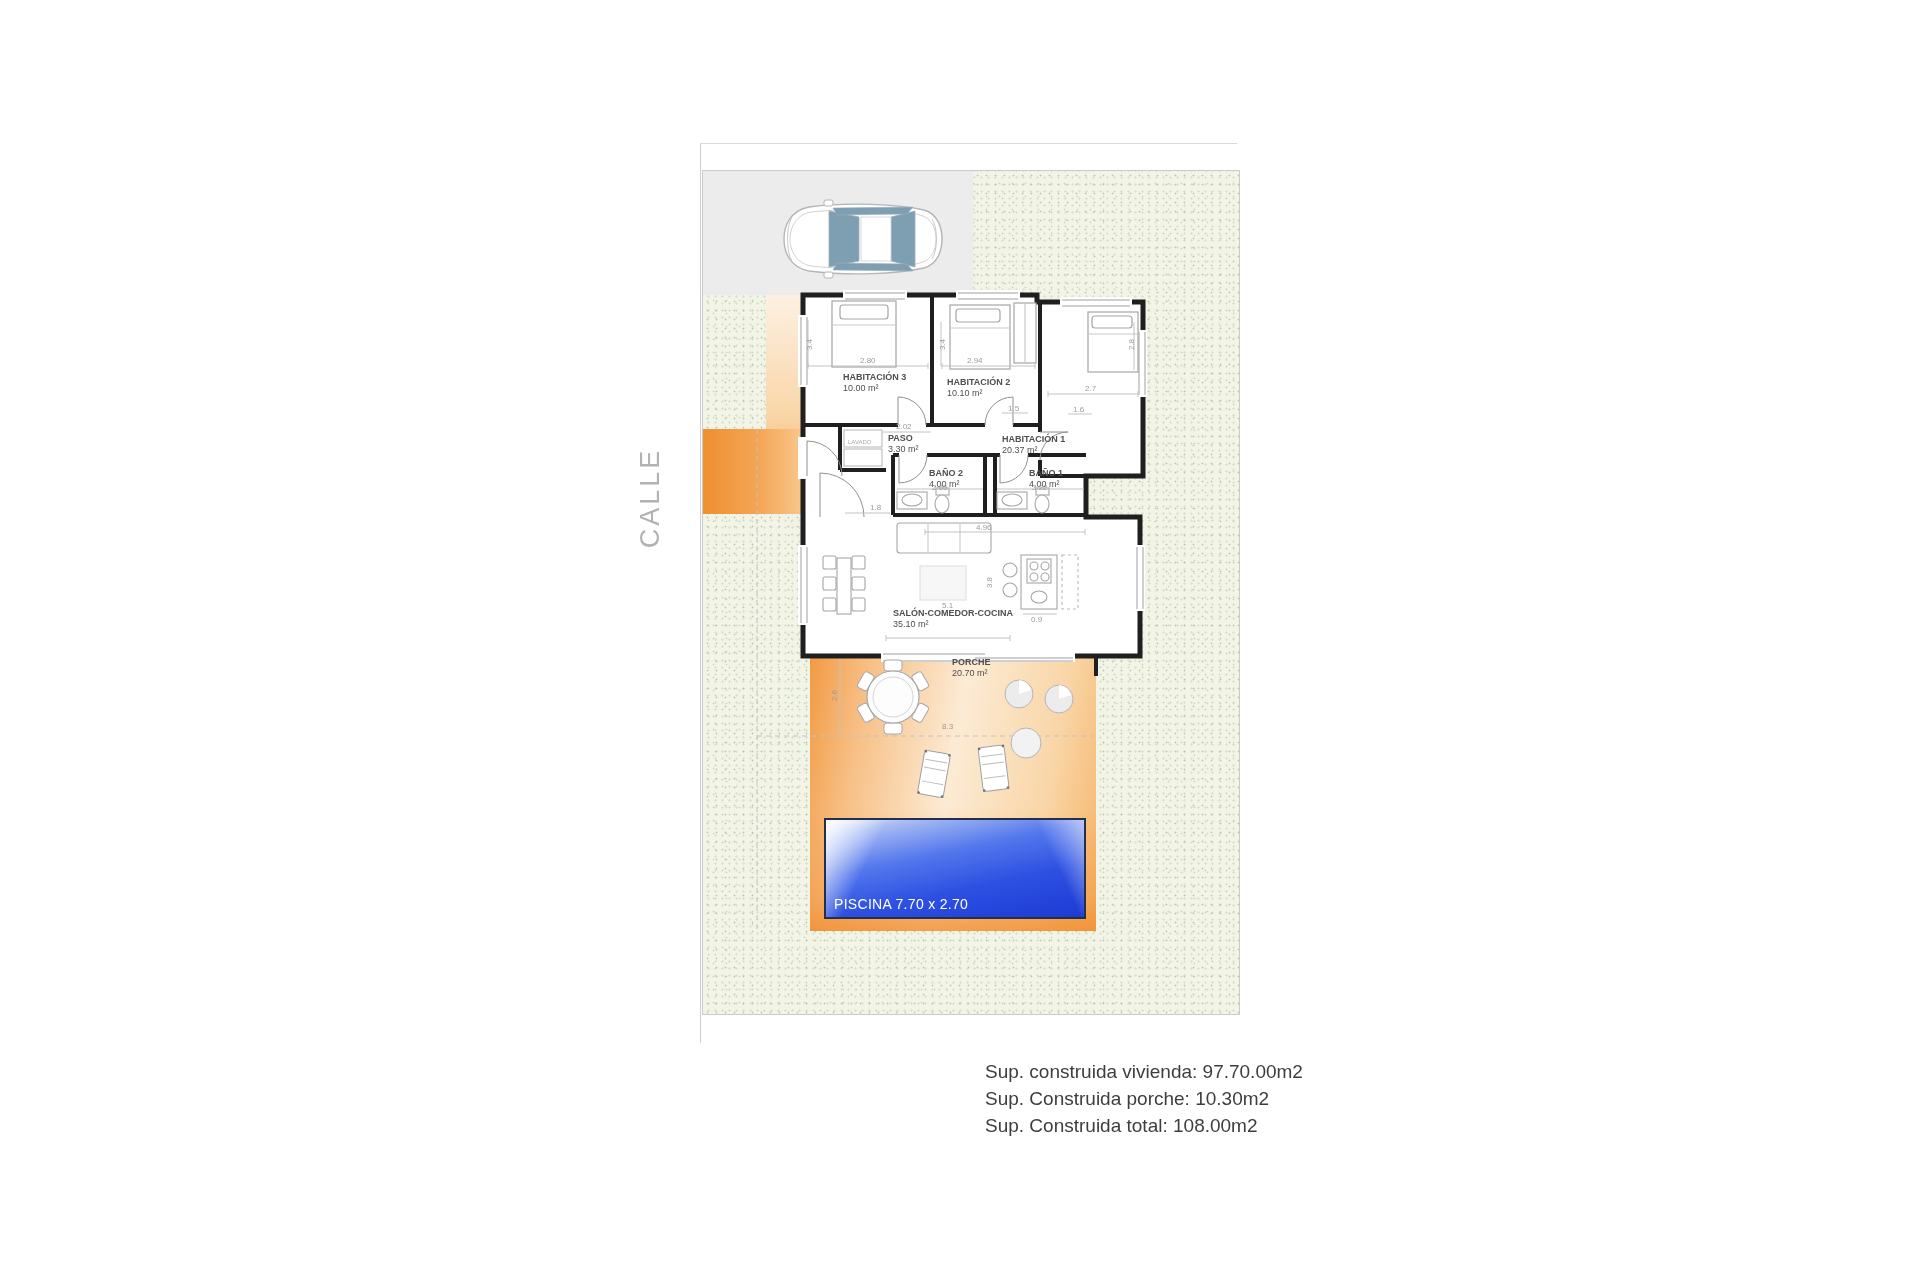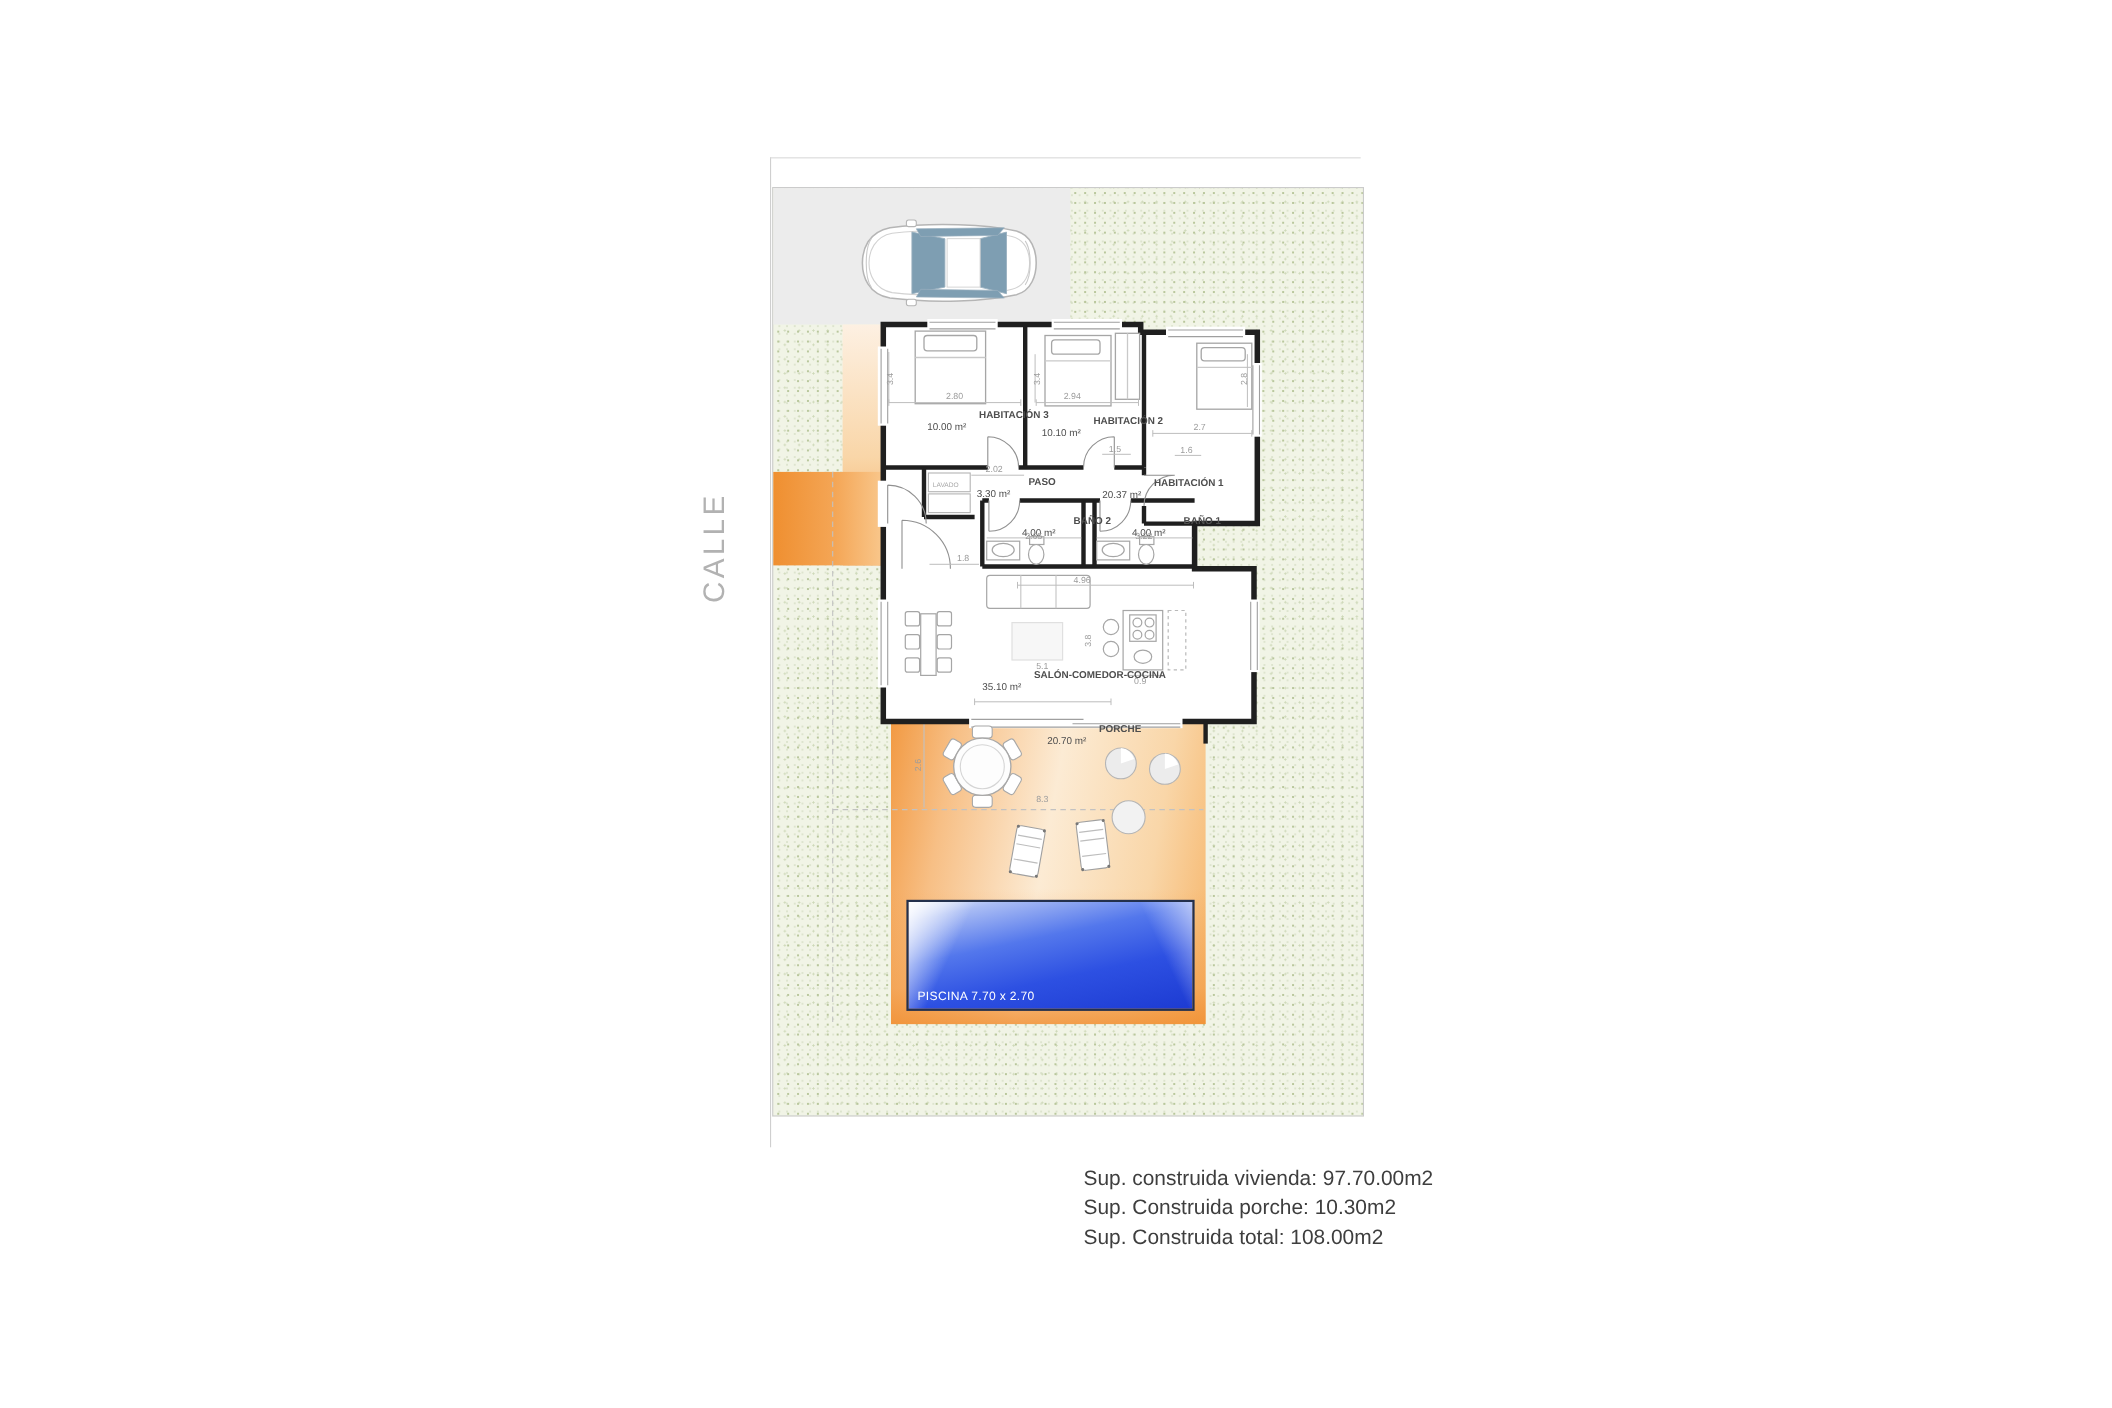--- a/index.html
+++ b/index.html
@@ -21,27 +21,27 @@
         background:linear-gradient(180deg,#fdf0e2 0%,#f9d6a8 55%,#f2a152 100%);}
   .entry-walkway{left:703px;top:429px;width:102px;height:85px;
         background:linear-gradient(90deg,#ef8f30 0%,#f4a656 55%,#f9c98f 100%);}
   .porch{left:810px;top:657px;width:286px;height:274px;
         background:linear-gradient(180deg,rgba(242,150,60,0) 55%,rgba(242,150,60,0.5) 88%,rgba(240,140,45,0.8) 100%),
                    linear-gradient(100deg,#f29a43 0%,#f7bf85 18%,#fcebd4 48%,#f9d6a8 78%,#f6b468 100%);}
   .pool{left:824px;top:818px;width:262px;height:101px;border:2px solid #23304d;box-sizing:border-box;
         background:linear-gradient(115deg,rgba(255,255,255,.95),rgba(255,255,255,0) 20%),
                    linear-gradient(245deg,rgba(255,255,255,.6),rgba(255,255,255,0) 16%),
                    linear-gradient(168deg,#e6edfc 0%,#a9bcf4 12%,#5377ec 38%,#2d50e2 65%,#1d3bd2 100%);}
-  .pool-label{position:absolute;left:8px;bottom:5px;color:#ffffff;font-size:11px;letter-spacing:.3px;}
+  .pool-label{position:absolute;left:8px;bottom:5px;color:#ffffff;font-size:14px;letter-spacing:.3px;}
   .plan-svg{left:0;top:0;}
   
   .street{left:650px;top:498px;transform:translate(-50%,-50%) rotate(-90deg);
           color:#b2b2b2;font-size:27px;letter-spacing:3px;font-weight:400;}
   .room-label{font-size:9px;line-height:11px;color:#4e4e4e;white-space:nowrap;}
-  .room-label .nm{font-weight:700;margin-left:47px;}
+  .room-label .nm{font-weight:700;}
   .dim{font-size:8px;color:#9c9c9c;white-space:nowrap;}
   .dim.v{transform:rotate(-90deg);}
   .tiny{font-size:6px;color:#a8a8a8;}
   .summary{left:985px;top:1058px;color:#3e3e3e;font-size:19px;line-height:27px;font-weight:400;}
 </style>
 </head>
 <body>
 
 <div class="canvas">
 

